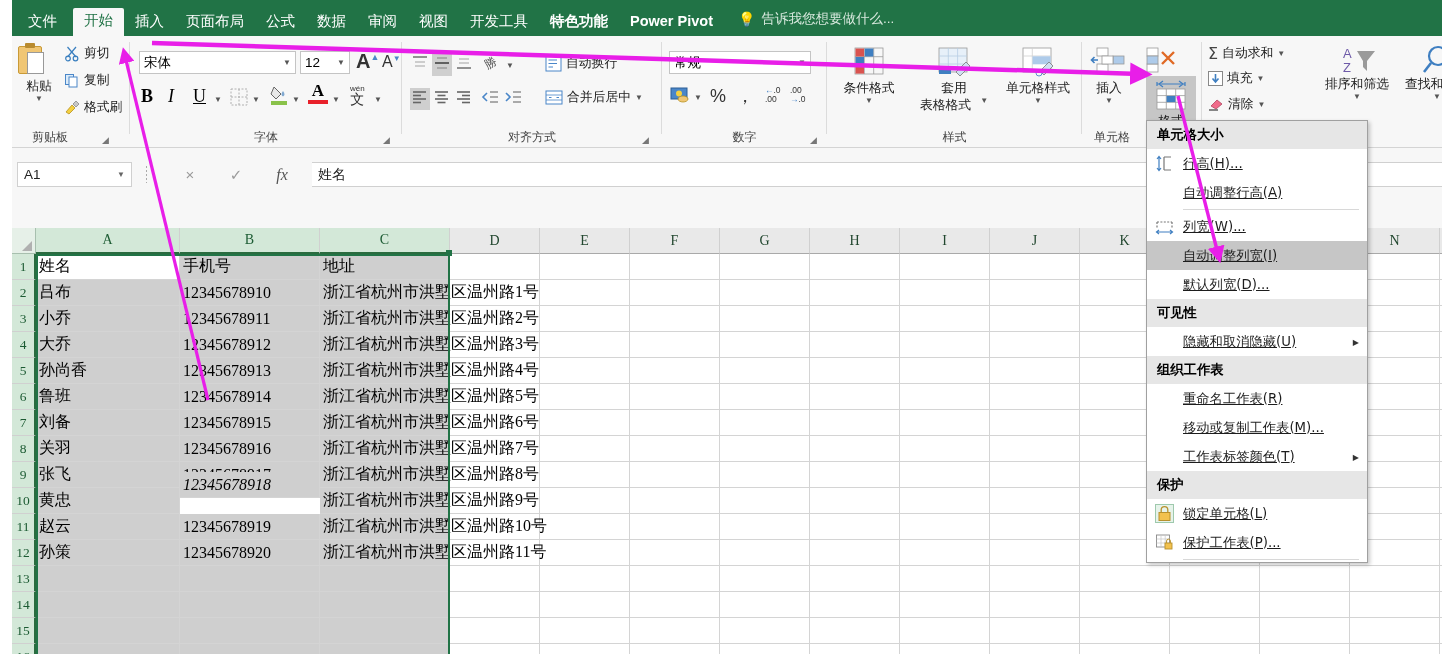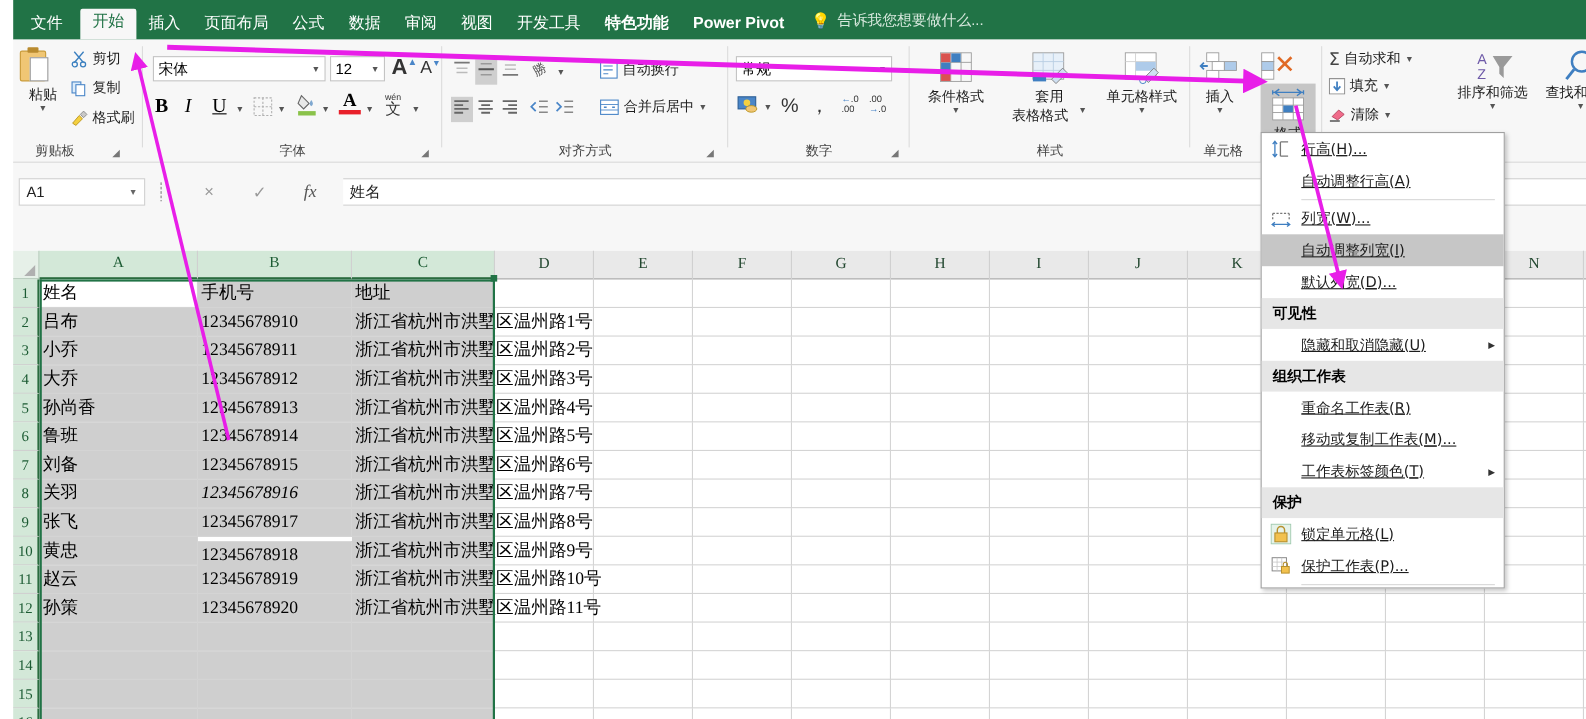--- a/index.html
+++ b/index.html
@@ -729,21 +729,21 @@
         <div class="cell" style="left: 798px; top: 182px; width: 90px;"></div>
         <div class="cell" style="left: 888px; top: 182px; width: 90px;"></div>
         <div class="cell" style="left: 978px; top: 182px; width: 90px;"></div>
         <div class="cell" style="left: 1068px; top: 182px; width: 90px;"></div>
         <div class="cell" style="left: 1158px; top: 182px; width: 90px;"></div>
         <div class="cell" style="left: 1248px; top: 182px; width: 90px;"></div>
         <div class="cell" style="left: 1338px; top: 182px; width: 90px;"></div>
         <div class="cell" style="left: 1428px; top: 182px; width: 14px;"></div>
         <div class="rowhead sel" style="top: 208px;">8</div>
         <div class="cell selbg" style="left: 24px; top: 208px; width: 144px;">关羽</div>
-        <div class="cell selbg" style="left: 168px; top: 208px; width: 140px; font-style: italic;">12345678916</div>
+        <div class="cell selbg" style="left: 168px; top: 208px; width: 140px;">12345678916</div>
         <div class="cell selbg overflow" style="left: 308px; top: 208px; width: 130px;">浙江省杭州市洪墅区温州路7号</div>
         <div class="cell" style="left: 438px; top: 208px; width: 90px;"></div>
         <div class="cell" style="left: 528px; top: 208px; width: 90px;"></div>
         <div class="cell" style="left: 618px; top: 208px; width: 90px;"></div>
         <div class="cell" style="left: 708px; top: 208px; width: 90px;"></div>
         <div class="cell" style="left: 798px; top: 208px; width: 90px;"></div>
         <div class="cell" style="left: 888px; top: 208px; width: 90px;"></div>
         <div class="cell" style="left: 978px; top: 208px; width: 90px;"></div>
         <div class="cell" style="left: 1068px; top: 208px; width: 90px;"></div>
         <div class="cell" style="left: 1158px; top: 208px; width: 90px;"></div>
@@ -761,21 +761,21 @@
         <div class="cell" style="left: 798px; top: 234px; width: 90px;"></div>
         <div class="cell" style="left: 888px; top: 234px; width: 90px;"></div>
         <div class="cell" style="left: 978px; top: 234px; width: 90px;"></div>
         <div class="cell" style="left: 1068px; top: 234px; width: 90px;"></div>
         <div class="cell" style="left: 1158px; top: 234px; width: 90px;"></div>
         <div class="cell" style="left: 1248px; top: 234px; width: 90px;"></div>
         <div class="cell" style="left: 1338px; top: 234px; width: 90px;"></div>
         <div class="cell" style="left: 1428px; top: 234px; width: 14px;"></div>
         <div class="rowhead sel" style="top: 260px;">10</div>
         <div class="cell selbg" style="left: 24px; top: 260px; width: 144px;">黄忠</div>
-        <div class="cell selbg" style="left: 168px; top: 264px; width: 140px;">12345678918</div>
+        <div class="cell selbg" style="left: 168px; top: 244px; width: 140px; font-style: italic;">12345678918</div>
         <div class="cell selbg overflow" style="left: 308px; top: 260px; width: 130px;">浙江省杭州市洪墅区温州路9号</div>
         <div class="cell" style="left: 438px; top: 260px; width: 90px;"></div>
         <div class="cell" style="left: 528px; top: 260px; width: 90px;"></div>
         <div class="cell" style="left: 618px; top: 260px; width: 90px;"></div>
         <div class="cell" style="left: 708px; top: 260px; width: 90px;"></div>
         <div class="cell" style="left: 798px; top: 260px; width: 90px;"></div>
         <div class="cell" style="left: 888px; top: 260px; width: 90px;"></div>
         <div class="cell" style="left: 978px; top: 260px; width: 90px;"></div>
         <div class="cell" style="left: 1068px; top: 260px; width: 90px;"></div>
         <div class="cell" style="left: 1158px; top: 260px; width: 90px;"></div>
@@ -879,20 +879,21 @@
         <div class="cell" style="left: 1338px; top: 416px; width: 90px;"></div>
         <div class="cell" style="left: 1428px; top: 416px; width: 14px;"></div>
       </div>
 
     <div class="selborder" style="left:24px; top:26px; width:414px; height:400px; border-bottom:none;"></div>
     <div class="selhandle" style="left:434px; top:22px;"></div>
   </div>
 
   <div class="menu">
     <div id="menu-layer">
+        <div class="menu-head">单元格大小</div>
         <div class="menu-item">
           <span class="menu-ic"><svg width="19" height="19" viewBox="0 0 19 19">
               <path d="M4 3 L4 16 M2 5 L4 2.5 L6 5 M2 14 L4 16.5 L6 14" stroke="#3f7fc1" stroke-width="1.2" fill="none"></path>
               <path d="M9 3 L16 3 M9 3 L9 16 M9 16 L16 16" stroke="#777" stroke-width="1.2" fill="none"></path>
             </svg></span>
           <span>行高(<u>H</u>)...</span>
         </div>
         <div class="menu-item">
           <span>自动调整行高(<u>A</u>)</span>
         </div>

